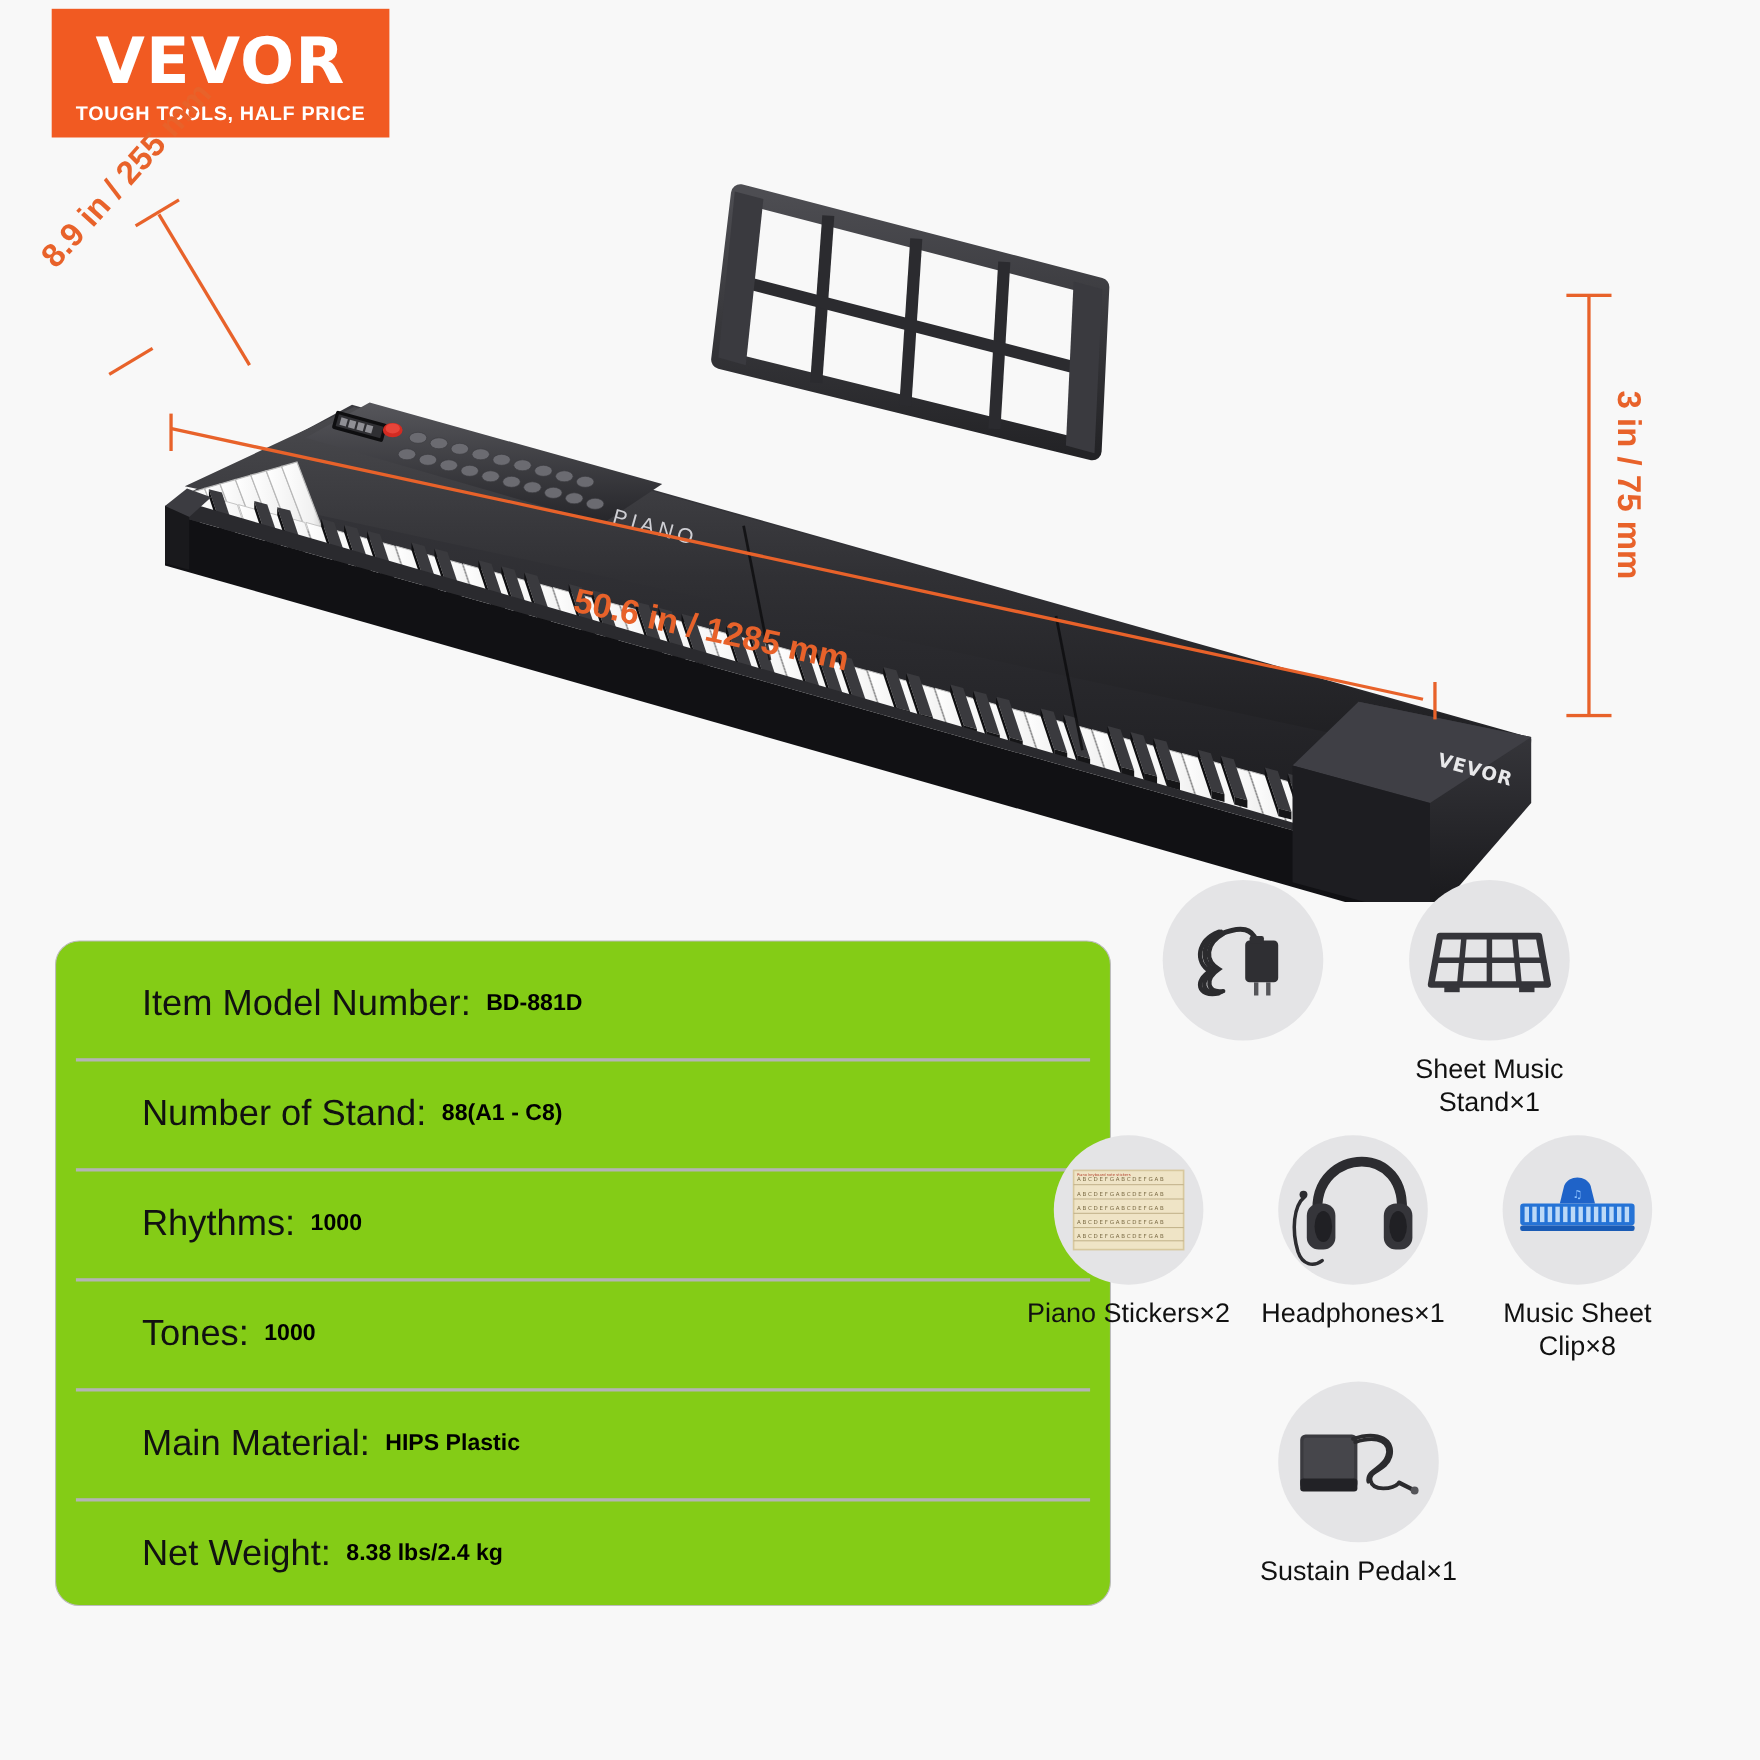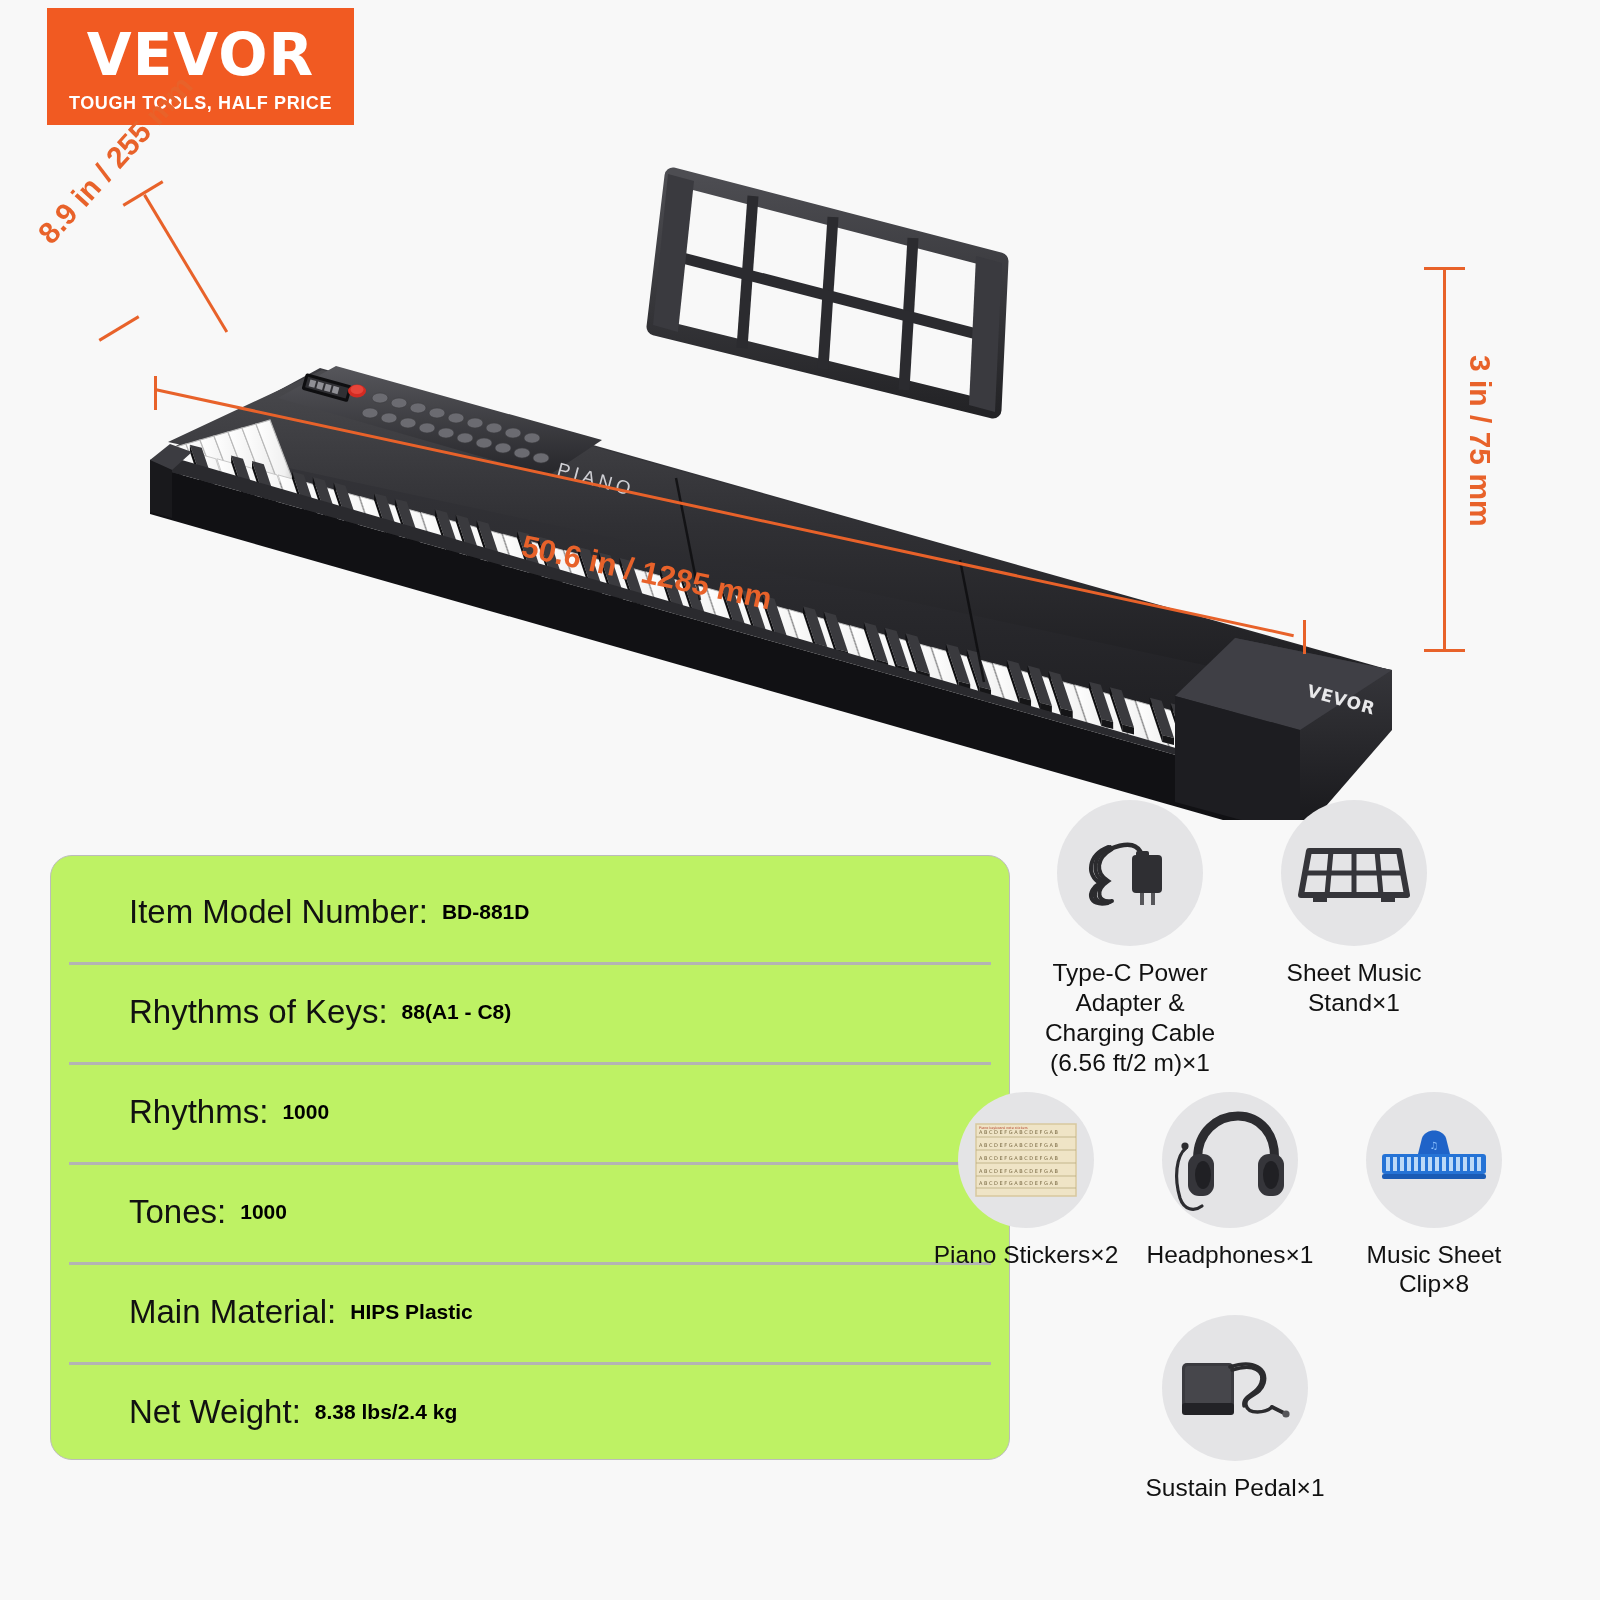--- a/index.html
+++ b/index.html
@@ -74,21 +74,21 @@
     writing-mode: vertical-rl; text-orientation: mixed;
   }
 
   
   .kb-wrap { position: absolute; left: 0; top: 0; width: 1600px; height: 690px; }
 
   
   .spec-panel {
     position: absolute; left: 50px; top: 855px;
     width: 960px; height: 605px;
-    background: #bef264;
+    background: #84cc16;
     border: 1.5px solid #bcbcbc;
     border-radius: 22px;
     padding: 6px 0 0 0;
   }
   .spec-row {
     height: 100px; display: flex; align-items: center;
     padding-left: 78px; position: relative;
   }
   .spec-row + .spec-row::before {
     content: ""; position: absolute; left: 18px; right: 18px; top: 0;
@@ -427,21 +427,21 @@
     <div class="dim-cap dim-h-cap-b"></div>
     <div class="dim-text dim-h-text">3 in / 75 mm</div>
   </div>
 
   <div class="spec-panel">
     <div class="spec-row">
       <span class="spec-label">Item Model Number:</span>
       <span class="spec-value">BD-881D</span>
     </div>
     <div class="spec-row">
-      <span class="spec-label">Rhythms of Keys:</span>
+      <span class="spec-label">Number of Stand:</span>
       <span class="spec-value">88(A1 - C8)</span>
     </div>
     <div class="spec-row">
       <span class="spec-label">Rhythms:</span>
       <span class="spec-value">1000</span>
     </div>
     <div class="spec-row">
       <span class="spec-label">Tones:</span>
       <span class="spec-value">1000</span>
     </div>
@@ -466,21 +466,20 @@
               <path d="M40,34 C22,43 21,61 34,69 C20,78 22,92 40,89"></path>
               <path d="M42,36 C26,45 25,60 38,68 C25,77 27,90 42,88"></path>
             </g>
             <path d="M40,36 C60,28 68,32 72,42" fill="none" stroke="#2b2b2e" stroke-width="4.5" stroke-linecap="round"></path>
             <rect x="62" y="42" width="30" height="38" rx="4" fill="#2f2f33"></rect>
             <rect x="66" y="38" width="13" height="7" rx="2" fill="#2f2f33"></rect>
             <rect x="70" y="80" width="4" height="12" fill="#56565a"></rect>
             <rect x="81" y="80" width="4" height="12" fill="#56565a"></rect>
           </svg>
         </div>
-        <div class="acc-caption">Type-C Power Adapter &amp; Charging Cable (6.56 ft/2 m)×1</div>
       </div>
       <div class="acc-item">
         <div class="acc-circle">
           <svg width="126" height="120" viewBox="0 0 126 120">
             <path d="M18,38 L108,38 L116,82 L10,82 Z" fill="none" stroke="#35353a" stroke-width="6" stroke-linejoin="round"></path>
             <line x1="40" y1="38" x2="36" y2="82" stroke="#35353a" stroke-width="5"></line>
             <line x1="63" y1="38" x2="63" y2="82" stroke="#35353a" stroke-width="5"></line>
             <line x1="86" y1="38" x2="90" y2="82" stroke="#35353a" stroke-width="5"></line>
             <line x1="14" y1="60" x2="112" y2="60" stroke="#35353a" stroke-width="5"></line>
             <rect x="22" y="82" width="14" height="7" fill="#35353a"></rect>

